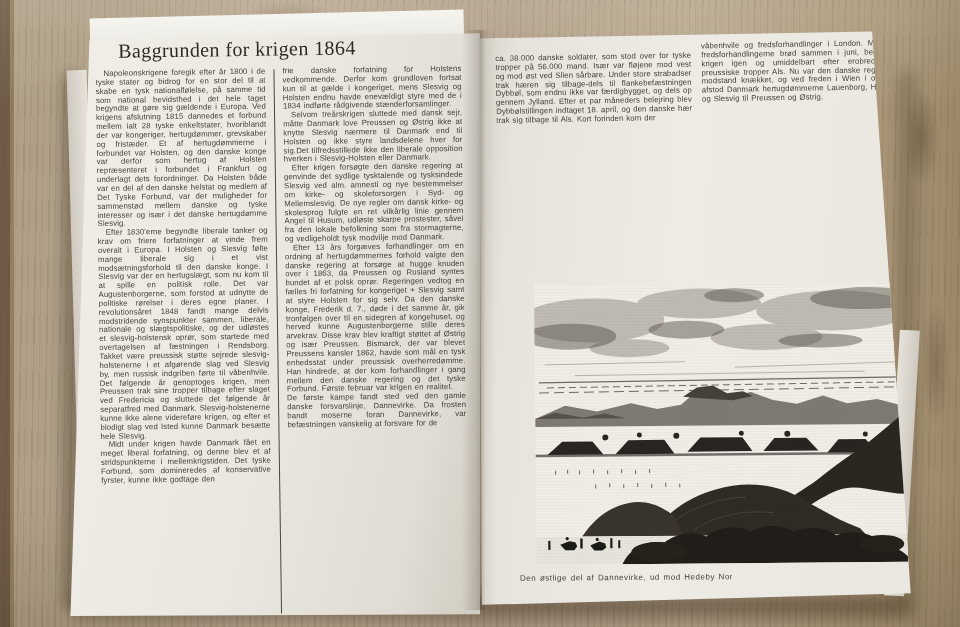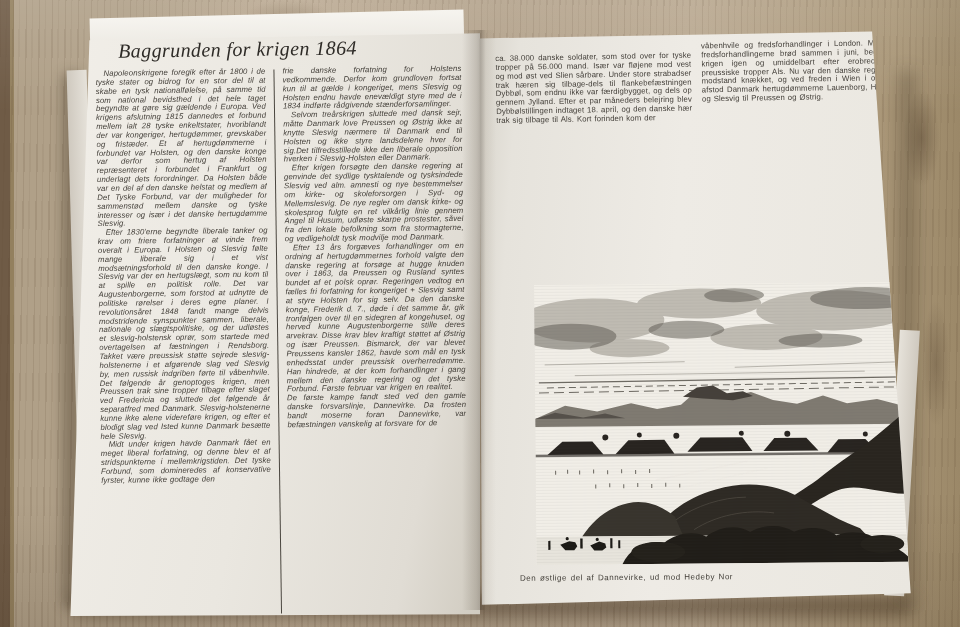--- a/index.html
+++ b/index.html
@@ -28,21 +28,20 @@
   .sliver.top{left:90px;top:14px;width:374px;height:42px;transform:rotate(-1.4deg);background:linear-gradient(180deg,#f6f4ef,#e8e5de);}
   .sliver.leftedge{left:74px;top:70px;width:20px;height:532px;transform:rotate(-1.6deg);background:linear-gradient(90deg,#cfc9bf,#e6e2da);}
   .sliver.rightedge{left:892px;top:330px;width:20px;height:266px;transform:rotate(3.4deg);background:linear-gradient(90deg,#e6e2da,#cfc9bf);}
 
   
   .page{position:absolute;}
   .page-left{
     left:68px;top:32px;width:412px;height:584px;
     clip-path:polygon(5.2% 1.4%, 100% 0.2%, 100% 99.7%, 0.6% 100%);
     background:linear-gradient(102deg,#f1eee8 0%,#eae7e0 50%,#e0dcd4 84%,#d0cbc0 100%);
-    font-style:italic;
   }
   .page-right{
     left:478px;top:28px;width:434px;height:578px;
     clip-path:polygon(0.3% 1.8%, 90.8% 0.6%, 99.7% 97.8%, 0.9% 99.8%);
     background:linear-gradient(94deg,#d7d3ca 0%,#e6e3dc 9%,#eeebe5 45%,#eae7e0 100%);
   }
   .spine-shade{position:absolute;left:462px;top:30px;width:34px;height:580px;z-index:6;pointer-events:none;
     background:linear-gradient(90deg,rgba(0,0,0,0) 0%,rgba(72,61,46,.20) 42%,rgba(60,50,38,.28) 55%,rgba(120,106,86,.10) 70%,rgba(0,0,0,0) 100%);}
 
   

